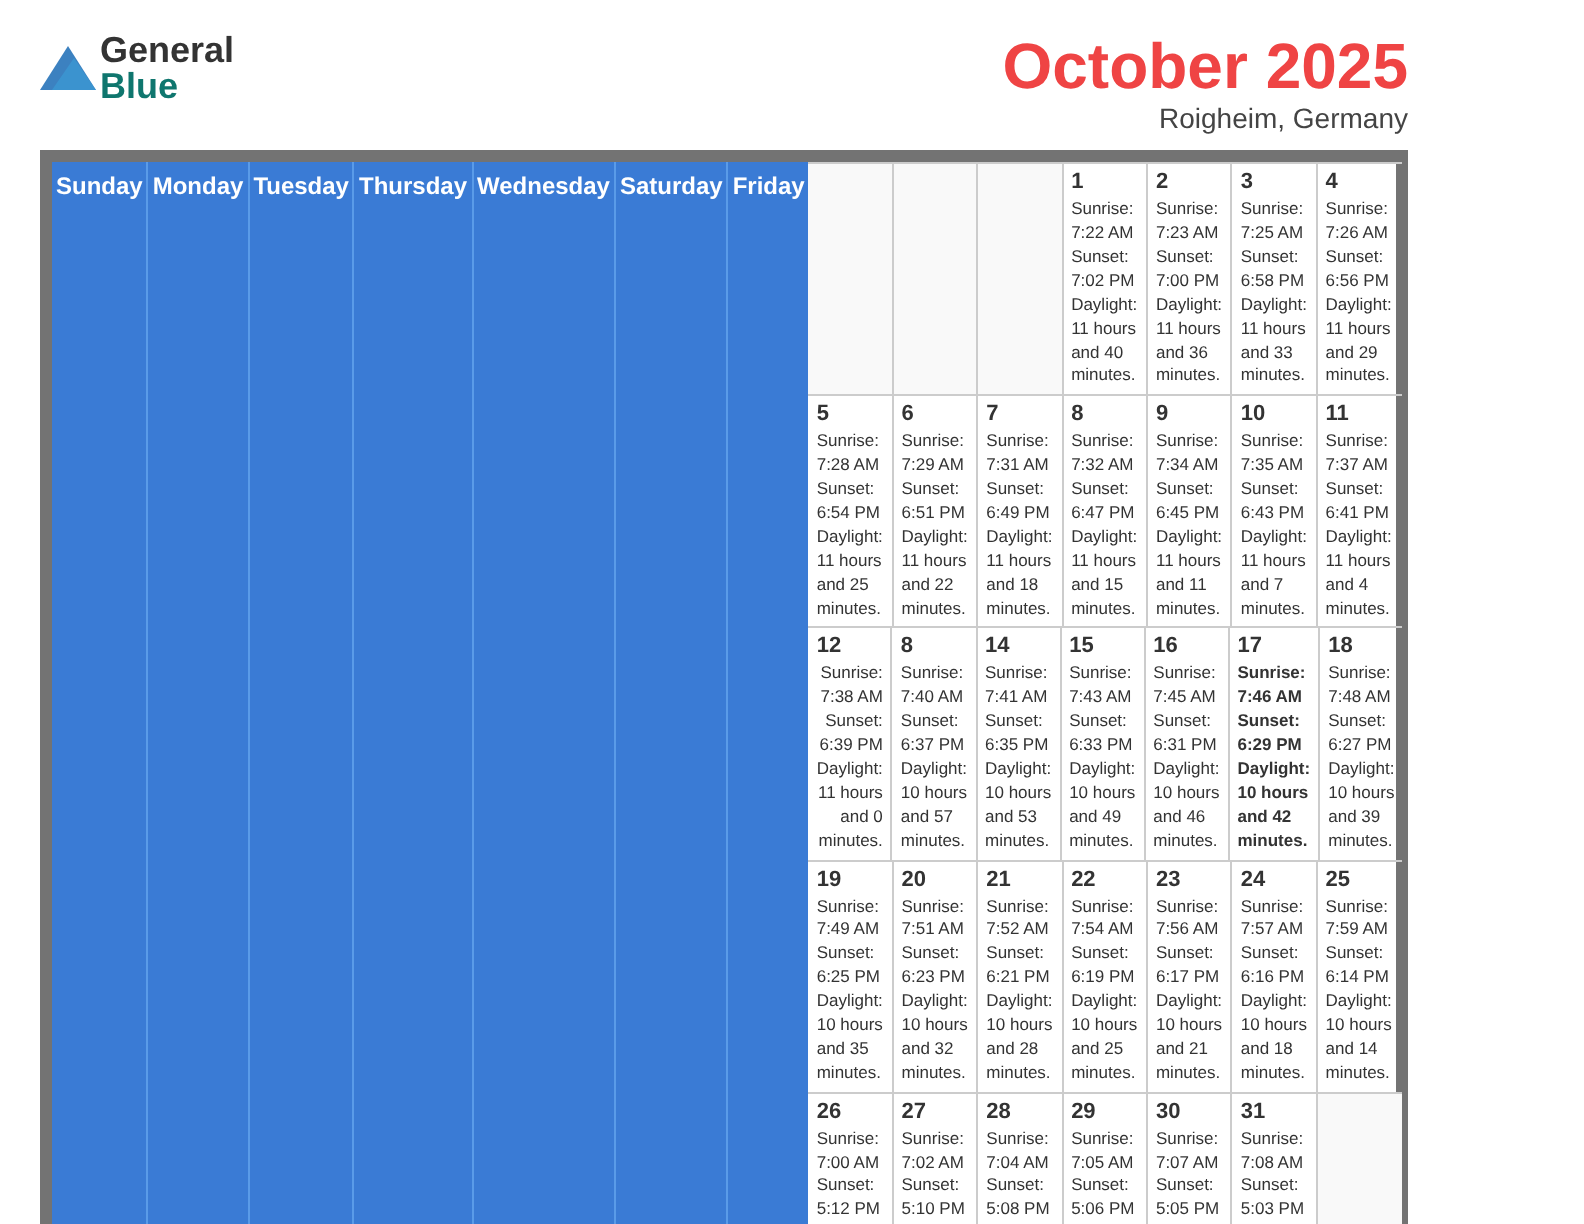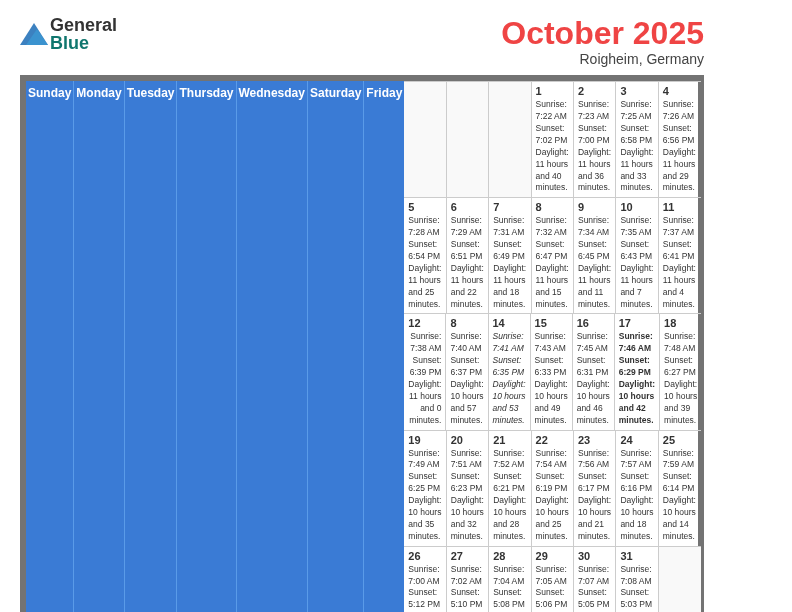--- a/index.html
+++ b/index.html
@@ -238,21 +238,21 @@
           </div>
           <div class="cal-cell">
             <span class="day-num">8</span>
             <div class="day-info" style="white-space: pre-line;">Sunrise: 7:40 AM
 Sunset: 6:37 PM
 Daylight: 10 hours
 and 57 minutes.</div>
           </div>
           <div class="cal-cell">
             <span class="day-num">14</span>
-            <div class="day-info" style="white-space: pre-line; font-style: italic;">Sunrise: 7:41 AM
+            <div class="day-info" style="white-space: pre-line;">Sunrise: 7:41 AM
 Sunset: 6:35 PM
 Daylight: 10 hours
 and 53 minutes.</div>
           </div>
           <div class="cal-cell">
             <span class="day-num">15</span>
             <div class="day-info" style="white-space: pre-line;">Sunrise: 7:43 AM
 Sunset: 6:33 PM
 Daylight: 10 hours
 and 49 minutes.</div>

